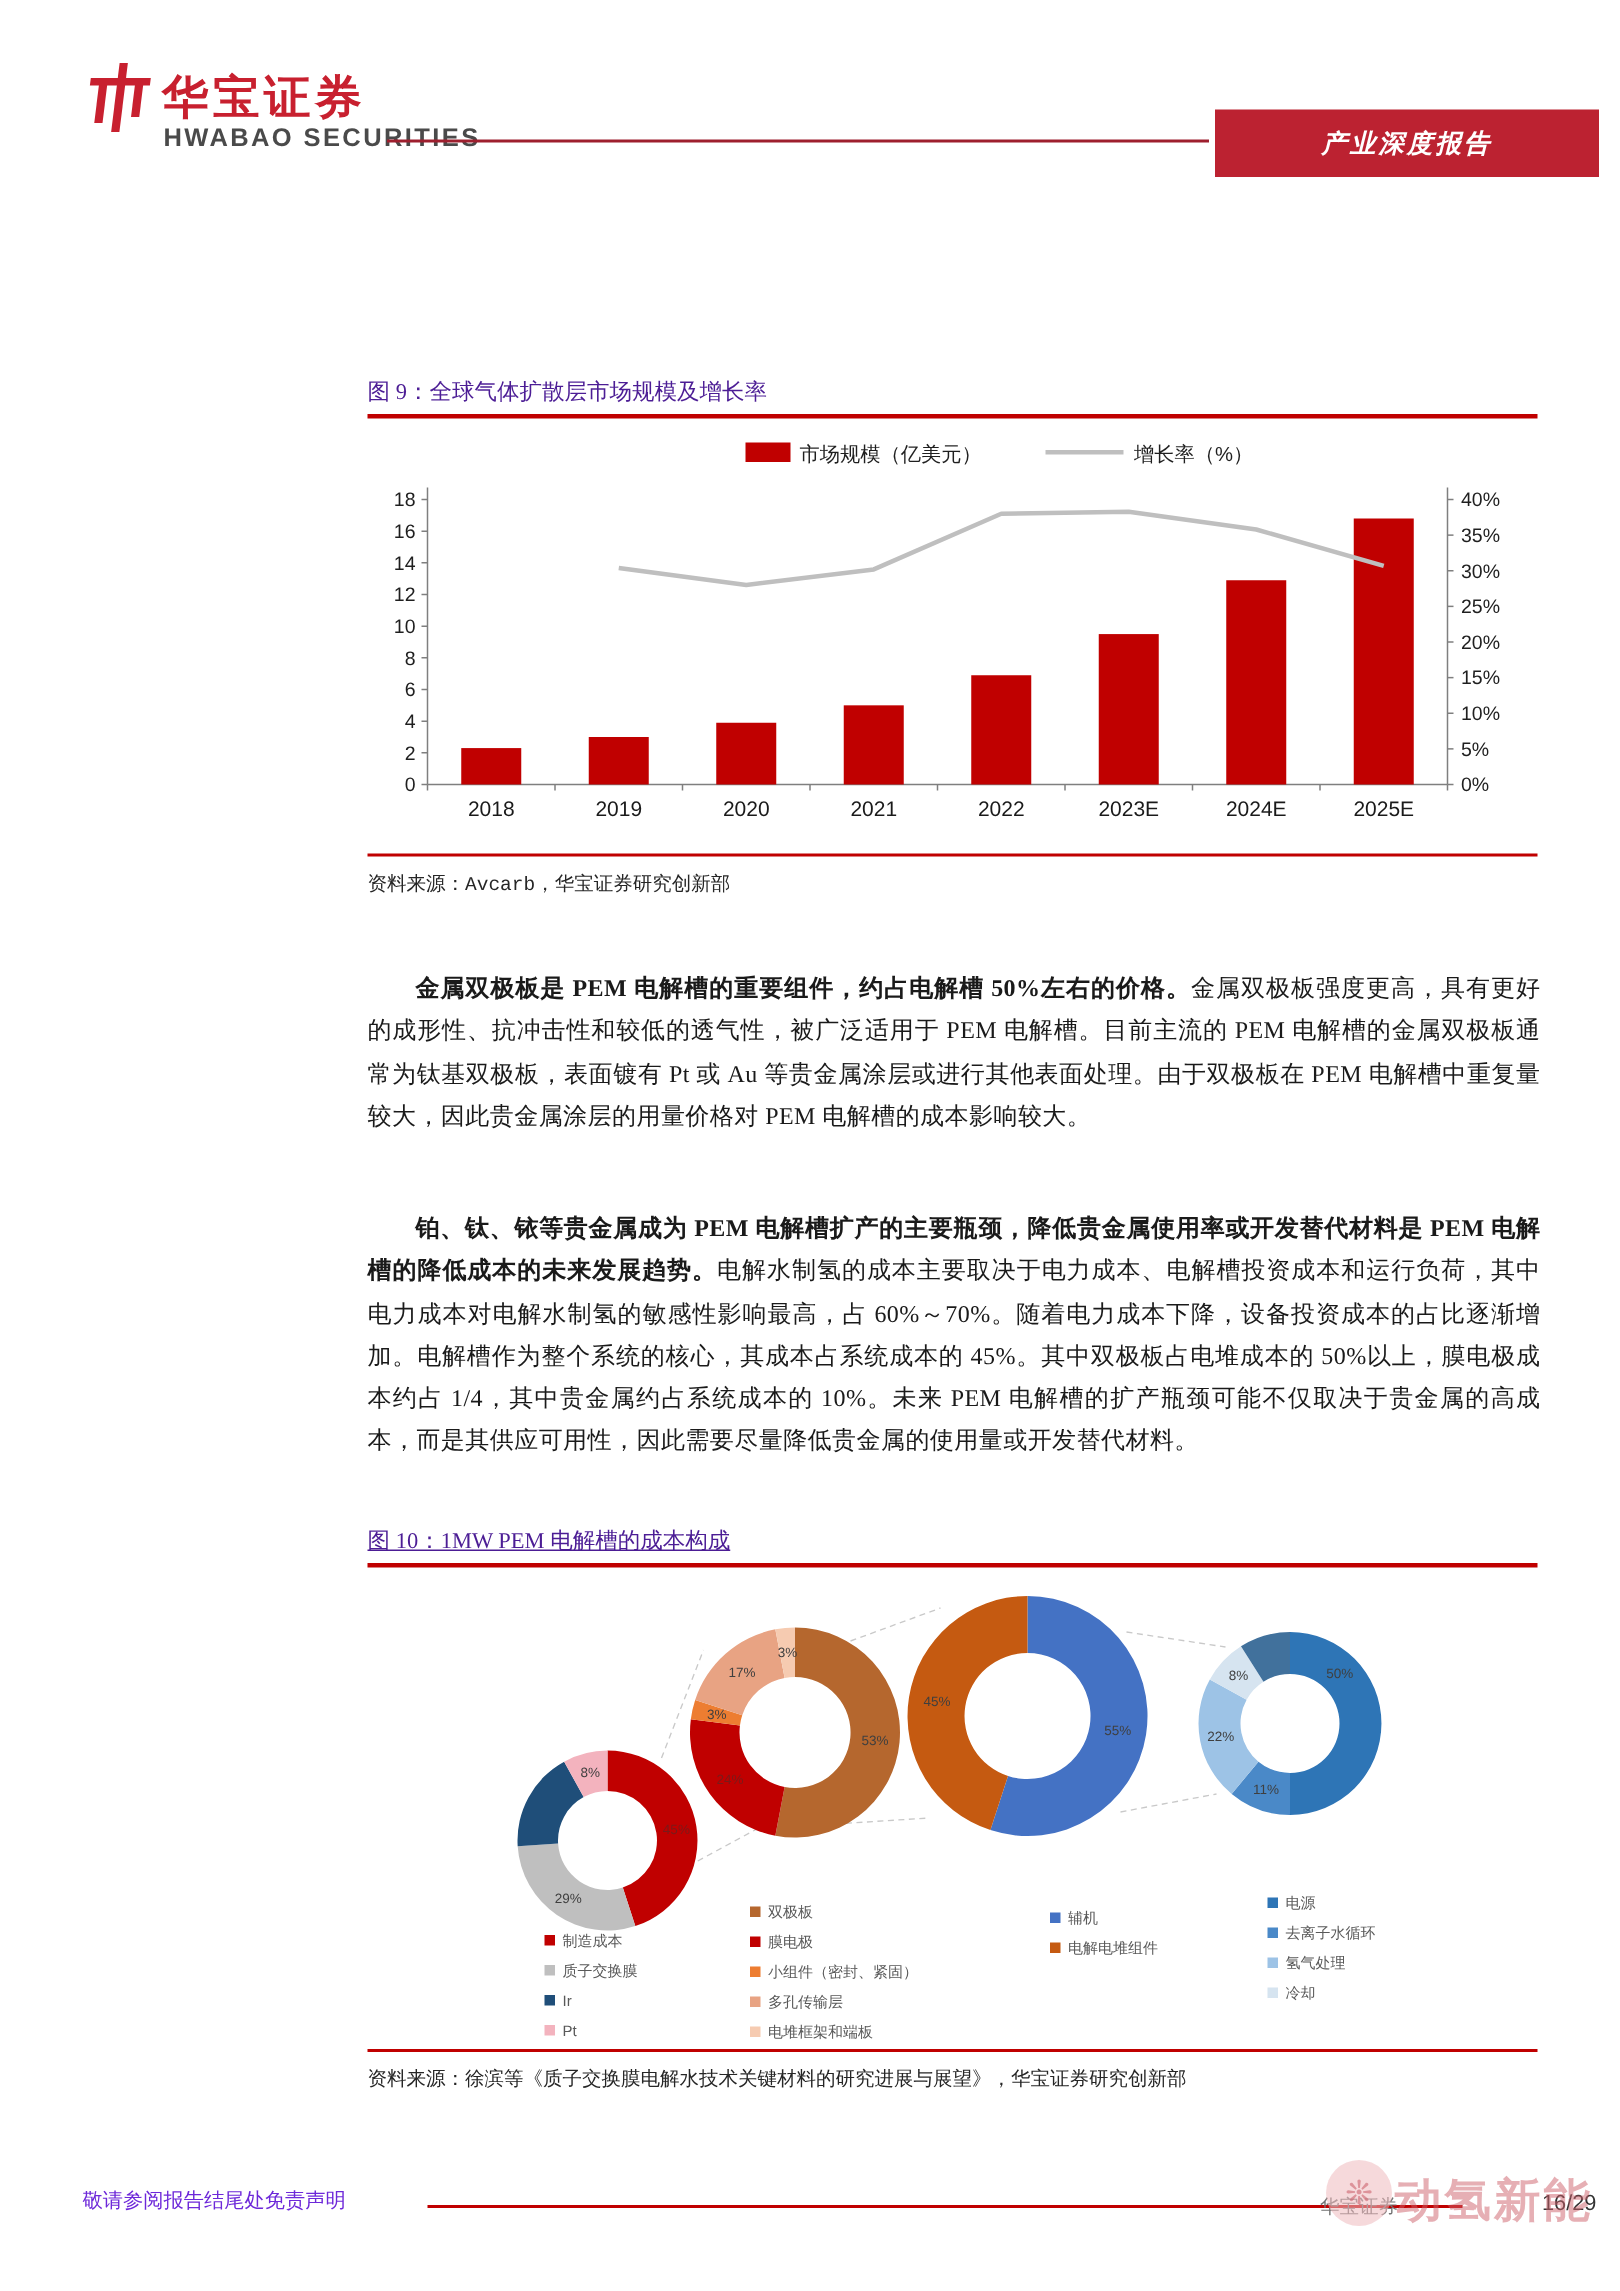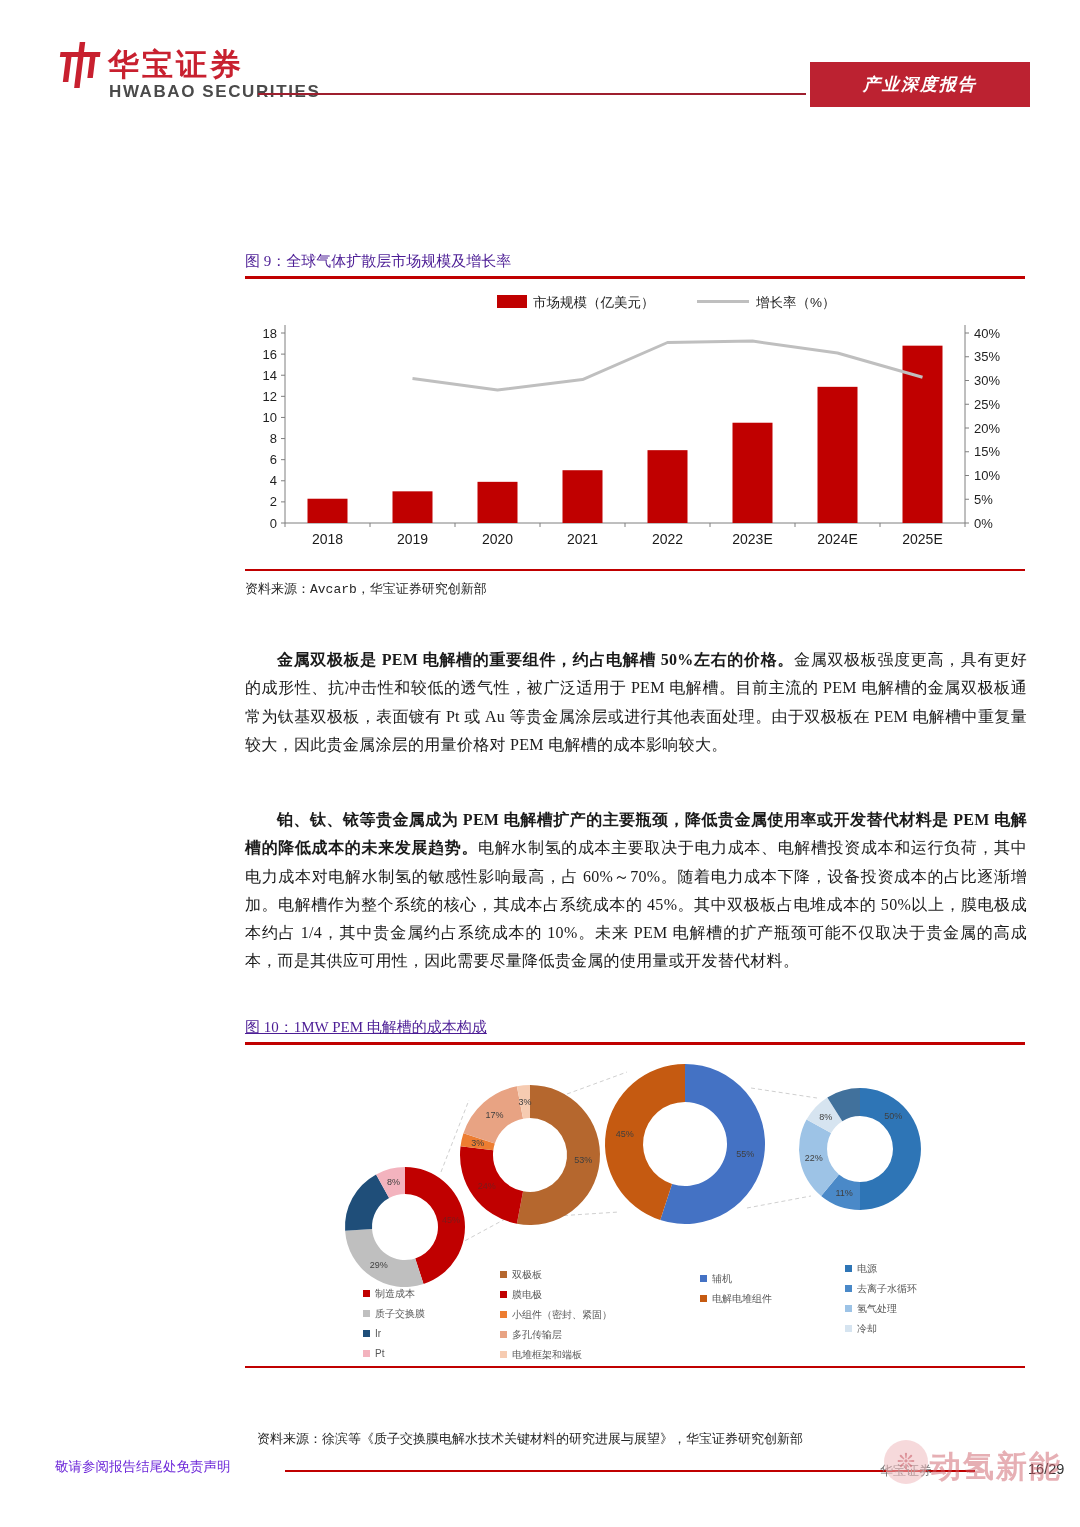--- a/index.html
+++ b/index.html
@@ -42,21 +42,21 @@
         <rect x="12" y="12" width="5.5" height="30"></rect>
         <rect x="24" y="2" width="5.5" height="46"></rect>
         <rect x="36" y="12" width="5.5" height="26"></rect>
         <rect x="6" y="12" width="40" height="5"></rect>
       </g>
     </svg>
   </div>
   <div class="abs brand-cn" style="left:108px;top:44px;">华宝证券</div>
   <div class="abs brand-en" style="left:109px;top:82px;">HWABAO SECURITIES</div>
   <div class="abs header-rule" style="left:258px;top:93px;width:548px;"></div>
-  <div class="abs badge" style="left:810px;top:62px;width:220px;height:45px;">产业深度报告</div>
+  <div class="abs badge" style="left:810px;top:73px;width:256px;height:45px;">产业深度报告</div>
 
 
   <div class="abs fig-title" style="left:245px;top:252px;">图 9：全球气体扩散层市场规模及增长率</div>
   <div class="abs fig-rule" style="left:245px;top:276px;width:780px;"></div>
   <svg id="fig9" class="abs" style="left:245px;top:284px;" width="780" height="280" viewBox="0 0 780 280">
       <g>
         <rect x="252" y="11" width="30" height="13" fill="#C00000"></rect>
         <text x="288" y="23" font-size="13.5" text-anchor="start" fill="#1f1f1f" font-family="&quot;Liberation Serif&quot;,&quot;DejaVu Serif&quot;,serif">市场规模（亿美元）</text>
         <line x1="452" y1="17.5" x2="504" y2="17.5" stroke="#BFBFBF" stroke-width="3"></line>
         <text x="511" y="23" font-size="13.5" text-anchor="start" fill="#1f1f1f" font-family="&quot;Liberation Serif&quot;,&quot;DejaVu Serif&quot;,serif">增长率（%）</text>
@@ -226,21 +226,21 @@
         <text x="612" y="220" font-size="10" text-anchor="start" fill="#595959">电源</text>
         <rect x="600" y="233" width="7" height="7" fill="#4A89C8"></rect>
         <text x="612" y="240" font-size="10" text-anchor="start" fill="#595959">去离子水循环</text>
         <rect x="600" y="253" width="7" height="7" fill="#9DC3E6"></rect>
         <text x="612" y="260" font-size="10" text-anchor="start" fill="#595959">氢气处理</text>
         <rect x="600" y="273" width="7" height="7" fill="#D6E4F0"></rect>
         <text x="612" y="280" font-size="10" text-anchor="start" fill="#595959">冷却</text>
       </g>
     </svg>
   <div class="abs thin-red" style="left:245px;top:1366px;width:780px;"></div>
-  <div class="abs source" style="left:245px;top:1430px;margin-left:12px;">资料来源：徐滨等《质子交换膜电解水技术关键材料的研究进展与展望》，华宝证券研究创新部</div>
+  <div class="abs source" style="left:245px;top:1377px;">资料来源：徐滨等《质子交换膜电解水技术关键材料的研究进展与展望》，华宝证券研究创新部</div>
 
   <div class="abs disclaimer" style="left:55px;top:1458px;">敬请参阅报告结尾处免责声明</div>
   <div class="abs" style="left:285px;top:1470px;width:690px;height:2px;background:#C00000;"></div>
   <div class="abs footer-brand" style="left:880px;top:1462px;">华宝证券</div>
   <div class="abs page-num" style="left:988px;top:1461px;">16/29</div>
   <div class="abs wm-circle" style="left:884px;top:1440px;">❊</div>
   <div class="abs watermark" style="left:930px;top:1446px;">动氢新能</div>
 
 </div>
 

